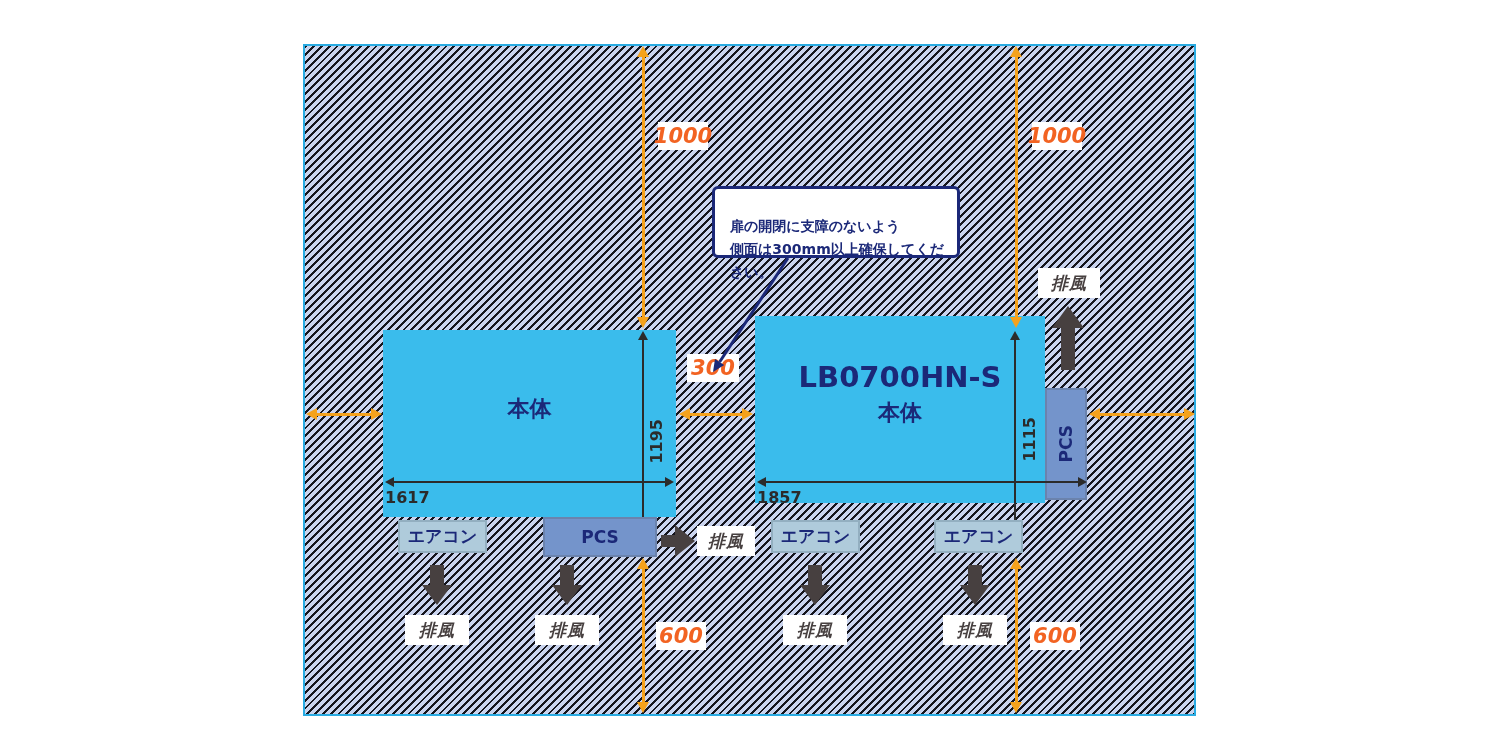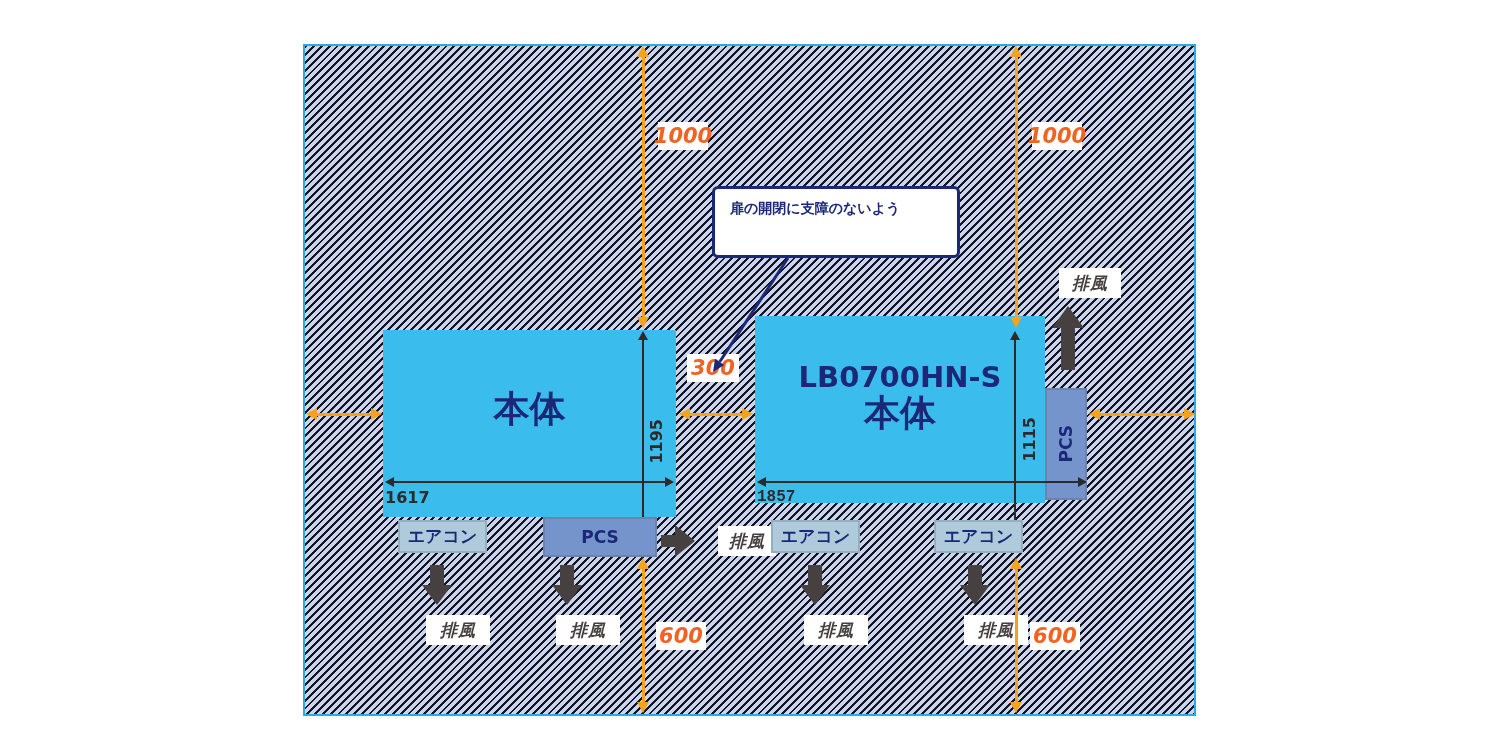--- a/index.html
+++ b/index.html
@@ -13,32 +13,32 @@
     box-sizing:border-box;border:2px solid #29ABE2;
     background:repeating-linear-gradient(135deg,#15151D 0px,#15151D 2px,#CAD4EE 2px,#CAD4EE 5.5px);
   }
   
   .unit{
     position:absolute;background:#3ABCEC;display:flex;flex-direction:column;
     align-items:center;justify-content:center;padding-bottom:30px;box-sizing:border-box;
     color:#1B2878;text-align:center;
   }
   .unit .model{font-size:29px;line-height:36px;}
-  .unit .body{font-size:36px;line-height:36px;}
+  .unit .body{font-size:22px;line-height:36px;}
   
   .subbox{
     position:absolute;box-sizing:border-box;display:flex;align-items:center;justify-content:center;
     color:#1B2878;font-size:17px;
   }
   .aircon{background:#AFCBDB;border:2px solid #93AFC0;}
   .pcs{background:#7494CB;border:2px solid #6B83AD;}
   
   .wlabel{position:absolute;background:#ffffff;display:flex;align-items:center;justify-content:center;font-style:italic;}
   .mm{color:#F26322;font-size:21px;}
-  .exh{color:#474040;font-size:17px;letter-spacing:1px;margin-left:21px;}
+  .exh{color:#474040;font-size:17px;letter-spacing:1px;}
   
   .oarr-v{position:absolute;width:12px;}
   .oarr-v .sh{position:absolute;left:4.5px;top:6px;bottom:6px;width:3px;background:#F5A21C;}
   .oarr-v .up{position:absolute;top:0;left:0;width:0;height:0;border-left:6px solid transparent;border-right:6px solid transparent;border-bottom:11px solid #F5A21C;}
   .oarr-v .dn{position:absolute;bottom:0;left:0;width:0;height:0;border-left:6px solid transparent;border-right:6px solid transparent;border-top:11px solid #F5A21C;}
   .oarr-h{position:absolute;height:12px;}
   .oarr-h .sh{position:absolute;top:4.5px;left:6px;right:6px;height:3px;background:#F5A21C;}
   .oarr-h .le{position:absolute;left:0;top:0;width:0;height:0;border-top:6px solid transparent;border-bottom:6px solid transparent;border-right:11px solid #F5A21C;}
   .oarr-h .ri{position:absolute;right:0;top:0;width:0;height:0;border-top:6px solid transparent;border-bottom:6px solid transparent;border-left:11px solid #F5A21C;}
   
@@ -51,21 +51,21 @@
   .dim-h .le{position:absolute;left:0;top:0;width:0;height:0;border-top:5px solid transparent;border-bottom:5px solid transparent;border-right:9px solid #2B2B2B;}
   .dim-h .ri{position:absolute;right:0;top:0;width:0;height:0;border-top:5px solid transparent;border-bottom:5px solid transparent;border-left:9px solid #2B2B2B;}
   
   .dimtext{position:absolute;color:#2B2B2B;font-size:16px;}
   .vtext{writing-mode:vertical-rl;transform:rotate(180deg);}
   .dimtext-v{position:absolute;color:#2B2B2B;font-size:16px;display:flex;align-items:center;justify-content:center;}
   
   .callout{
     position:absolute;left:712px;top:186px;width:248px;height:72px;box-sizing:border-box;
     background:#ffffff;border:3px solid #1B2878;border-radius:6px;
-    color:#1B2878;font-size:14px;line-height:23px;padding:8px 0 0 15px;
+    color:#1B2878;font-size:14px;line-height:23px;padding:26px 0 0 15px;
   }
   .blockarrow{position:absolute;}
   .pcs-vert{writing-mode:vertical-rl;transform:rotate(180deg);font-size:17px;}
 </style>
 </head>
 <body>
 
 <div class="canvas">
 
   <div class="area"></div>
@@ -119,21 +119,21 @@
 
   <div class="subbox pcs" style="left:1045px;top:388px;width:42px;height:112px;">
     <span class="pcs-vert">PCS</span>
   </div>
 
   <div class="dim-h" style="left:757px;top:477px;width:330px;">
     <i class="le"></i>
       <i class="sh"></i>
       <i class="ri"></i>
   </div>
-  <div class="dimtext" style="left:757px;top:488px;width:330px;font-family:Liberation Mono, monospace;">1857</div>
+  <div class="dimtext" style="left:757px;top:488px;width:330px;">1857</div>
 
   <div class="dim-v" style="left:1010px;top:331px;height:222px;">
     <i class="up"></i>
       <i class="sh"></i>
       <i class="dn"></i>
   </div>
   <div class="dimtext-v" style="left:1020px;top:404px;height:70px;">
     <span class="vtext">1115</span>
   </div>
 
@@ -197,19 +197,20 @@
   </div>
   <div class="wlabel mm" style="left:687px;top:354px;width:52px;height:28px;">300</div>
   <div class="oarr-h" style="left:1089px;top:408px;width:106px;">
     <i class="le"></i>
       <i class="sh"></i>
       <i class="ri"></i>
   </div>
 
   <div class="callout">
     <div>扉の開閉に支障のないよう</div>
+    <div>側面は300mm以上確保してください。</div>
   </div>
   <svg class="blockarrow" style="left:700px;top:256px;" width="100" height="120">
     <line x1="88" y1="2" x2="19.6" y2="106" stroke="#1B2878" stroke-width="3"></line>
     <polygon points="13,116 15,103 24.2,109" fill="#1B2878"></polygon>
   </svg>
 
 </div>
 
 </body></html>

